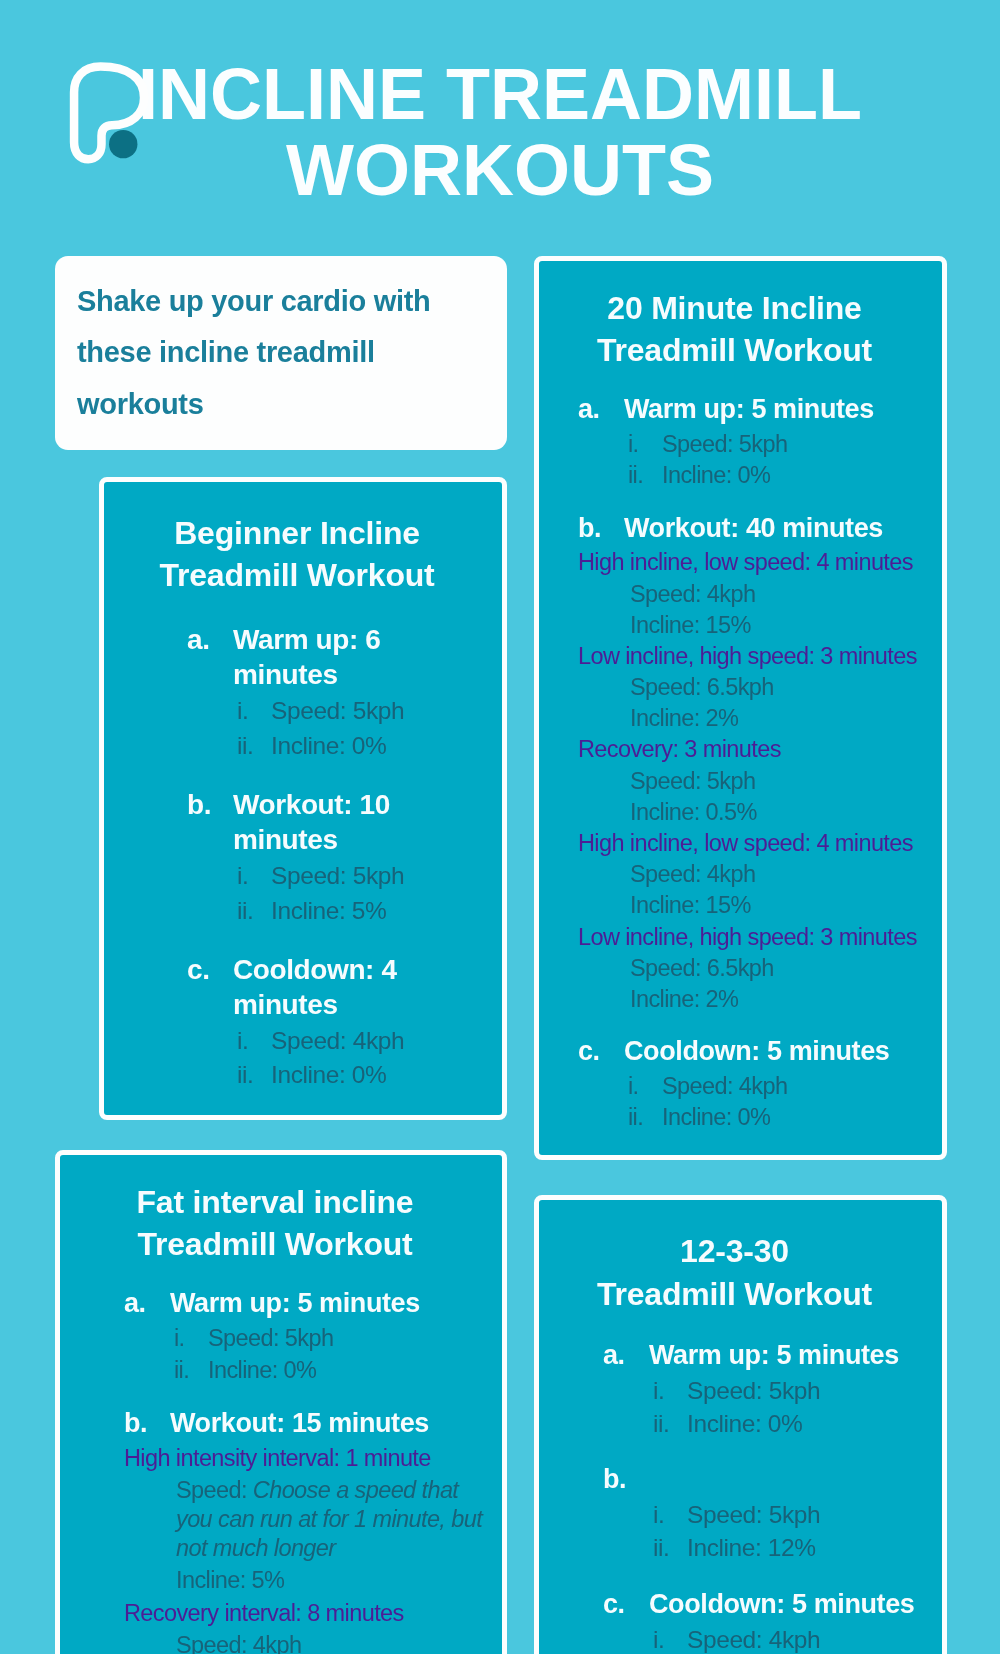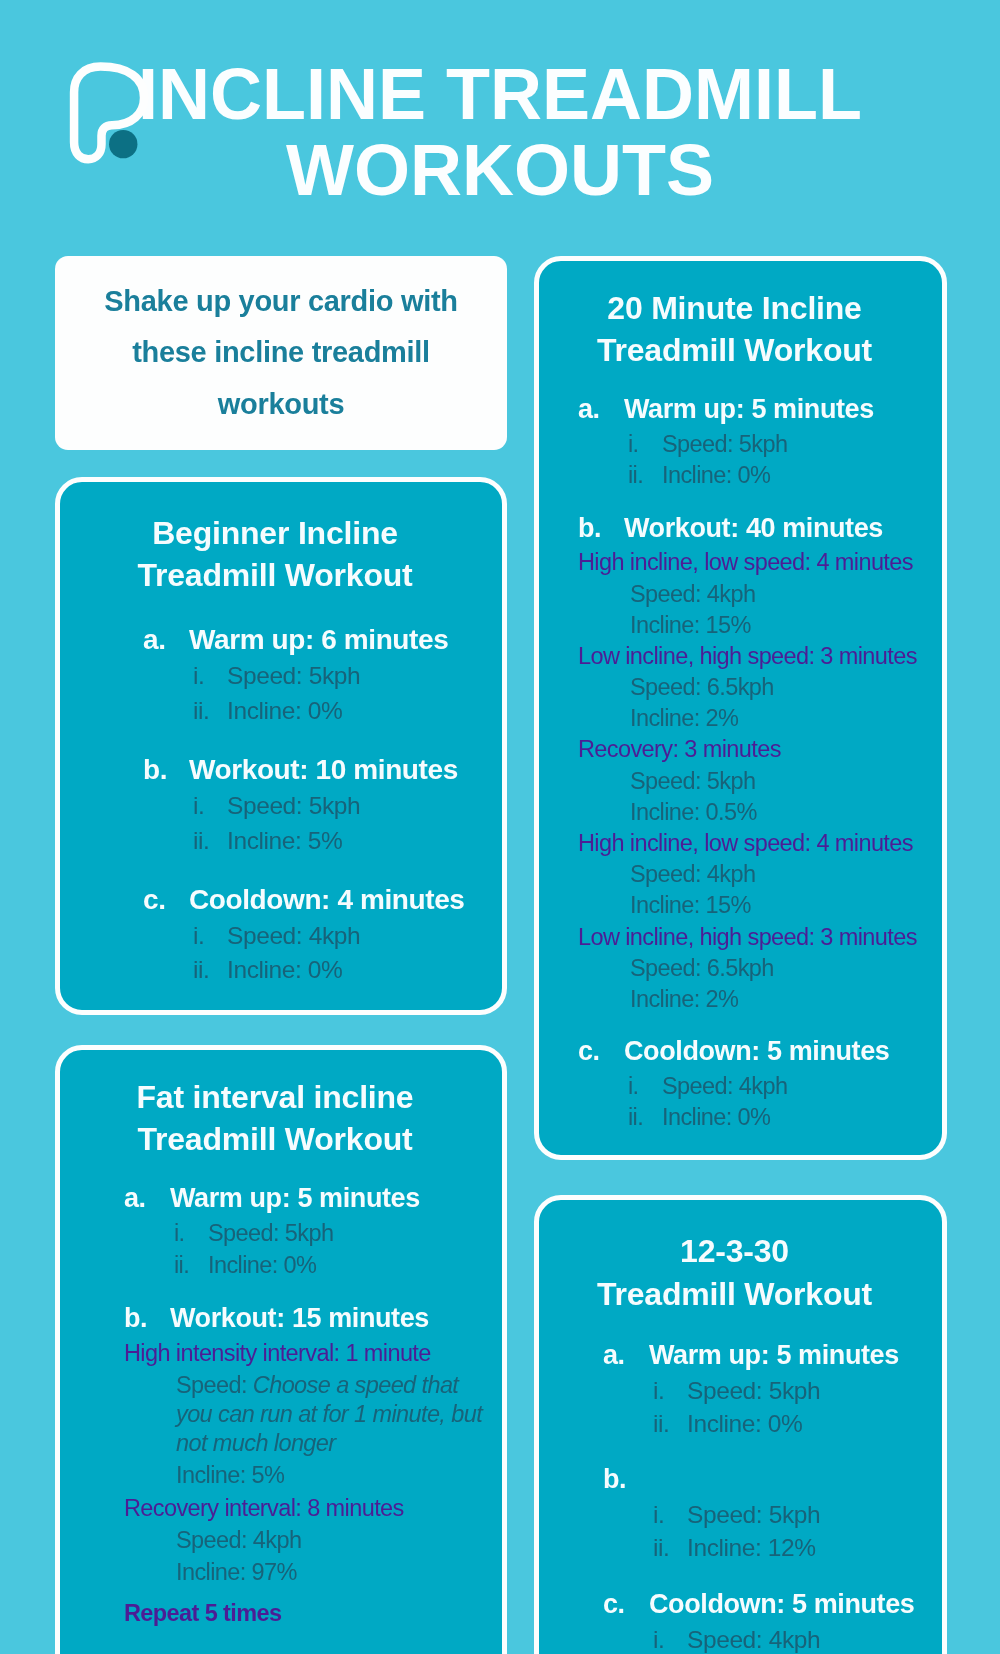--- a/index.html
+++ b/index.html
@@ -22,27 +22,27 @@
   .columns { display:flex; gap:27px; padding:6px 53px 0 55px; align-items:flex-start; }
   .col-left  { width:452px; flex:none; }
   .col-right { width:413px; flex:none; }
   
   .intro-card {
     background:#FDFEFE; border-radius:13px; min-height:194px;
     display:flex; align-items:center; justify-content:center;
     margin-bottom:27px;
   }
   .intro-text {
-    width:408px; text-align:center;
+    width:408px; 
     color:#1A7F9B; font-weight:bold; font-size:29px; line-height:1.78;
     letter-spacing:-0.3px;
   }
   
   .card {
-    background:#00A9C4; border:5px solid #FDFEFE; border-radius:27px;
+    background:#00A9C4; border:5px solid #FDFEFE; border-radius:8px;
     color:#F6FCFE; overflow:hidden;
     padding:26px 12px 24px 0;
   }
   .card-title {
     text-align:center; font-weight:bold; font-size:32px; line-height:1.32;
     color:#F6FCFE; margin-bottom:18px; letter-spacing:-0.2px;
   }
   .row, .sub { letter-spacing:-0.4px; }
   .row.lettered {
     display:flex; font-weight:bold; font-size:27px; line-height:1.25;
@@ -54,21 +54,21 @@
     padding-left:calc(var(--off) + 50px); margin-top:3px;
   }
   .sub .marker { width:34px; flex:none; }
   .sub.noroman { padding-left:calc(var(--off) + 52px); }
   .row.plain, .row.plain-bold {
     color:#4c1d95; font-size:24px; line-height:1.24;
     padding-left:var(--off); margin-top:3px; white-space:normal;
   }
   .row.plain-bold { font-weight:bold; margin-top:12px; }
   
-  .card-beginner { --off:83px; min-height:448px; margin-bottom:30px; padding-top:30px; }
+  .card-beginner { --off:83px; min-height:448px; margin-bottom:30px; padding-top:30px;margin-left:44px; }
   .card-beginner .row.lettered { margin-top:26px; font-size:28px; }
   .card-beginner .sub { margin-top:4px; }
   .card-fat      { --off:64px; min-height:645px; }
   .card-fat .row.plain, .card-fat .row.plain-bold, .card-fat .sub { font-size:23.5px; letter-spacing:-0.6px; }
   .card-c20      { --off:39px; min-height:855px; margin-bottom:35px; }
   .card-c20 .row.plain, .card-c20 .sub { font-size:23.5px; letter-spacing:-0.6px; line-height:1.2; }
   .card-c1230    { --off:64px; min-height:454px; padding-top:30px; }
   .card-c1230 .row.lettered { margin-top:24px; }
 </style>
 </head>

